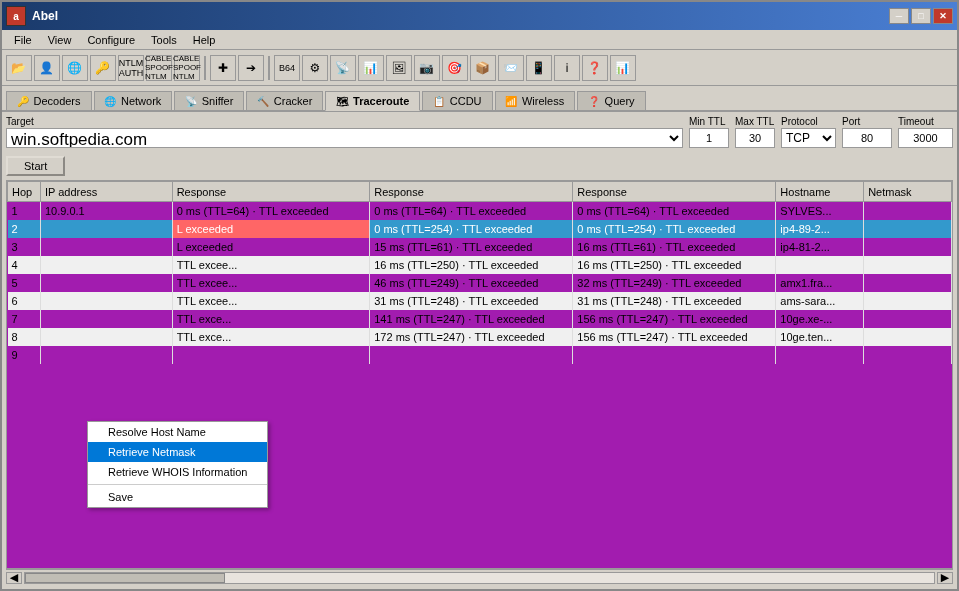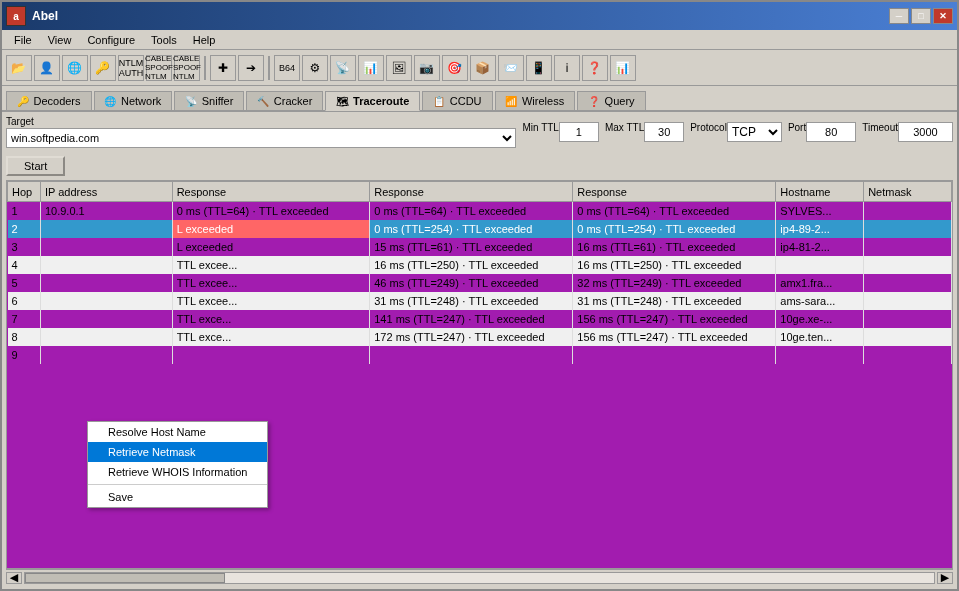--- a/index.html
+++ b/index.html
@@ -132,32 +132,32 @@
       overflow: hidden;
     }
     .target-row {
       display: flex;
       align-items: center;
       gap: 6px;
       margin-bottom: 8px;
     }
     .field-group {
       display: flex;
-      flex-direction: row;
+      flex-direction: column;
     }
     .field-label {
       font-size: 10px;
       margin-bottom: 1px;
     }
     .target-select {
       width: 100%;
       height: 20px;
       border: 1px solid #999;
       background: white;
-      font-size: 11px;
+      font-size: 17px;
     }
     .num-input {
       width: 40px;
       height: 20px;
       border: 1px solid #999;
       background: white;
       font-size: 11px;
       padding: 0 2px;
       text-align: center;
     }

